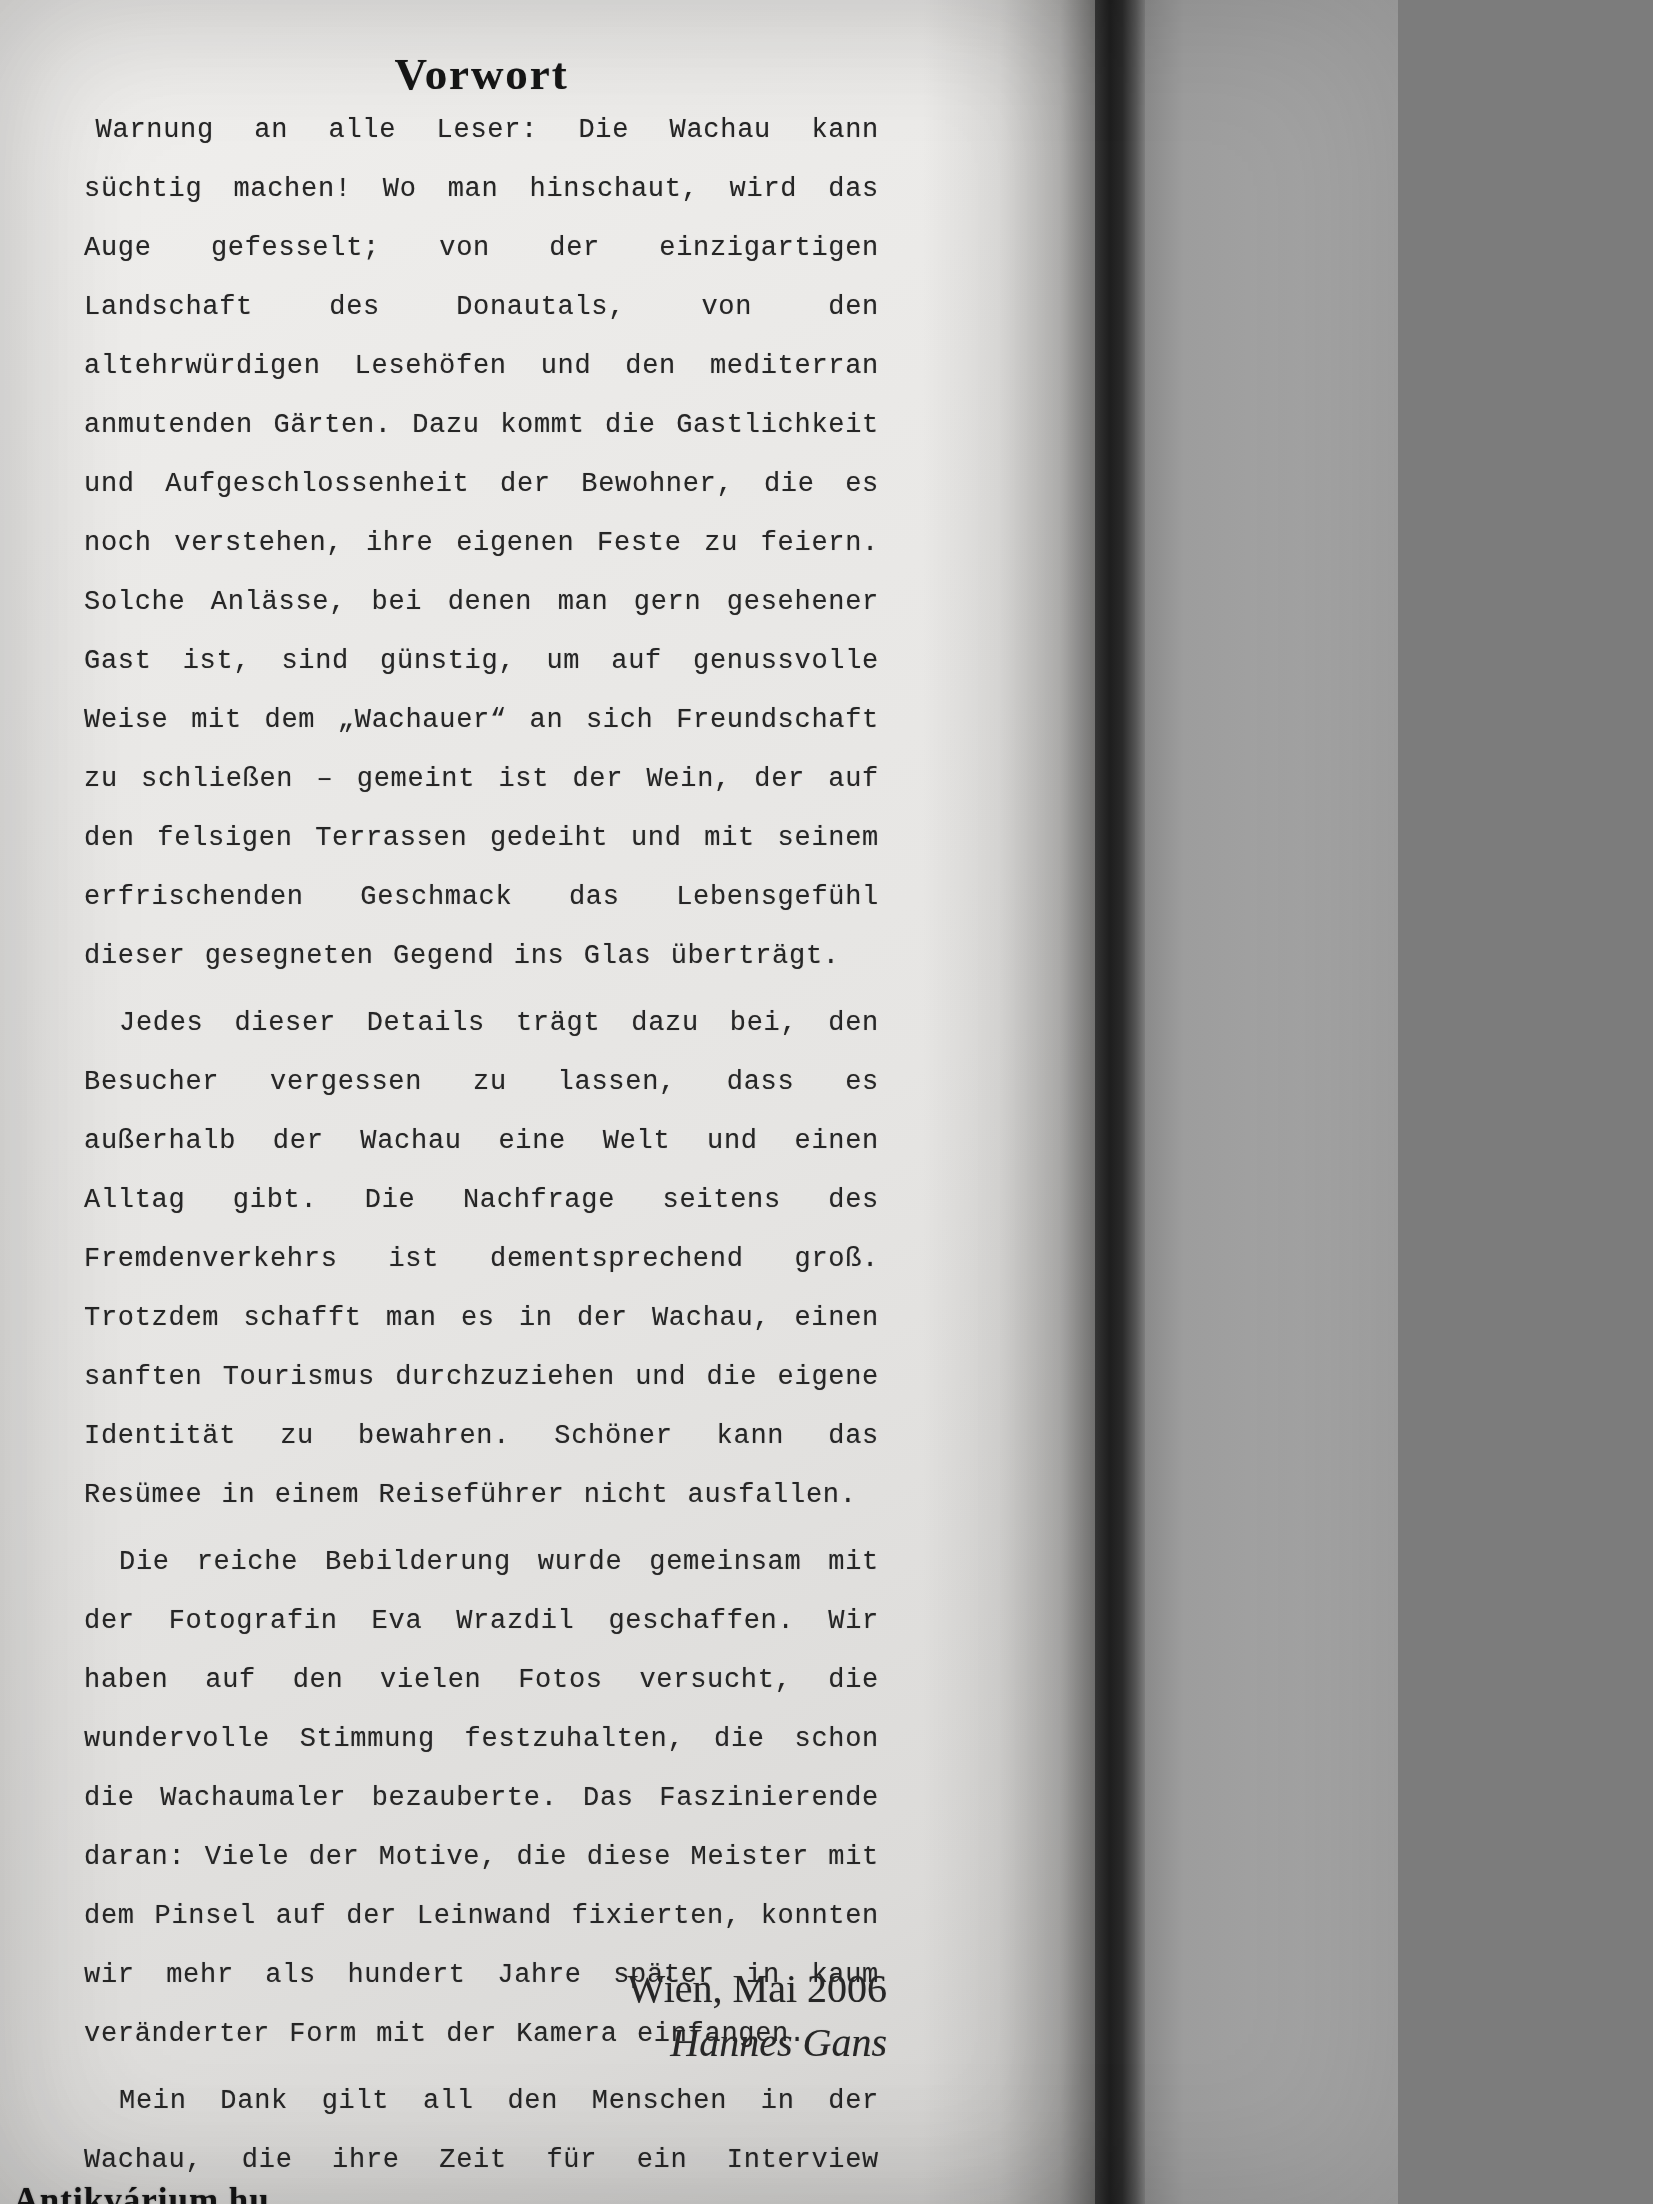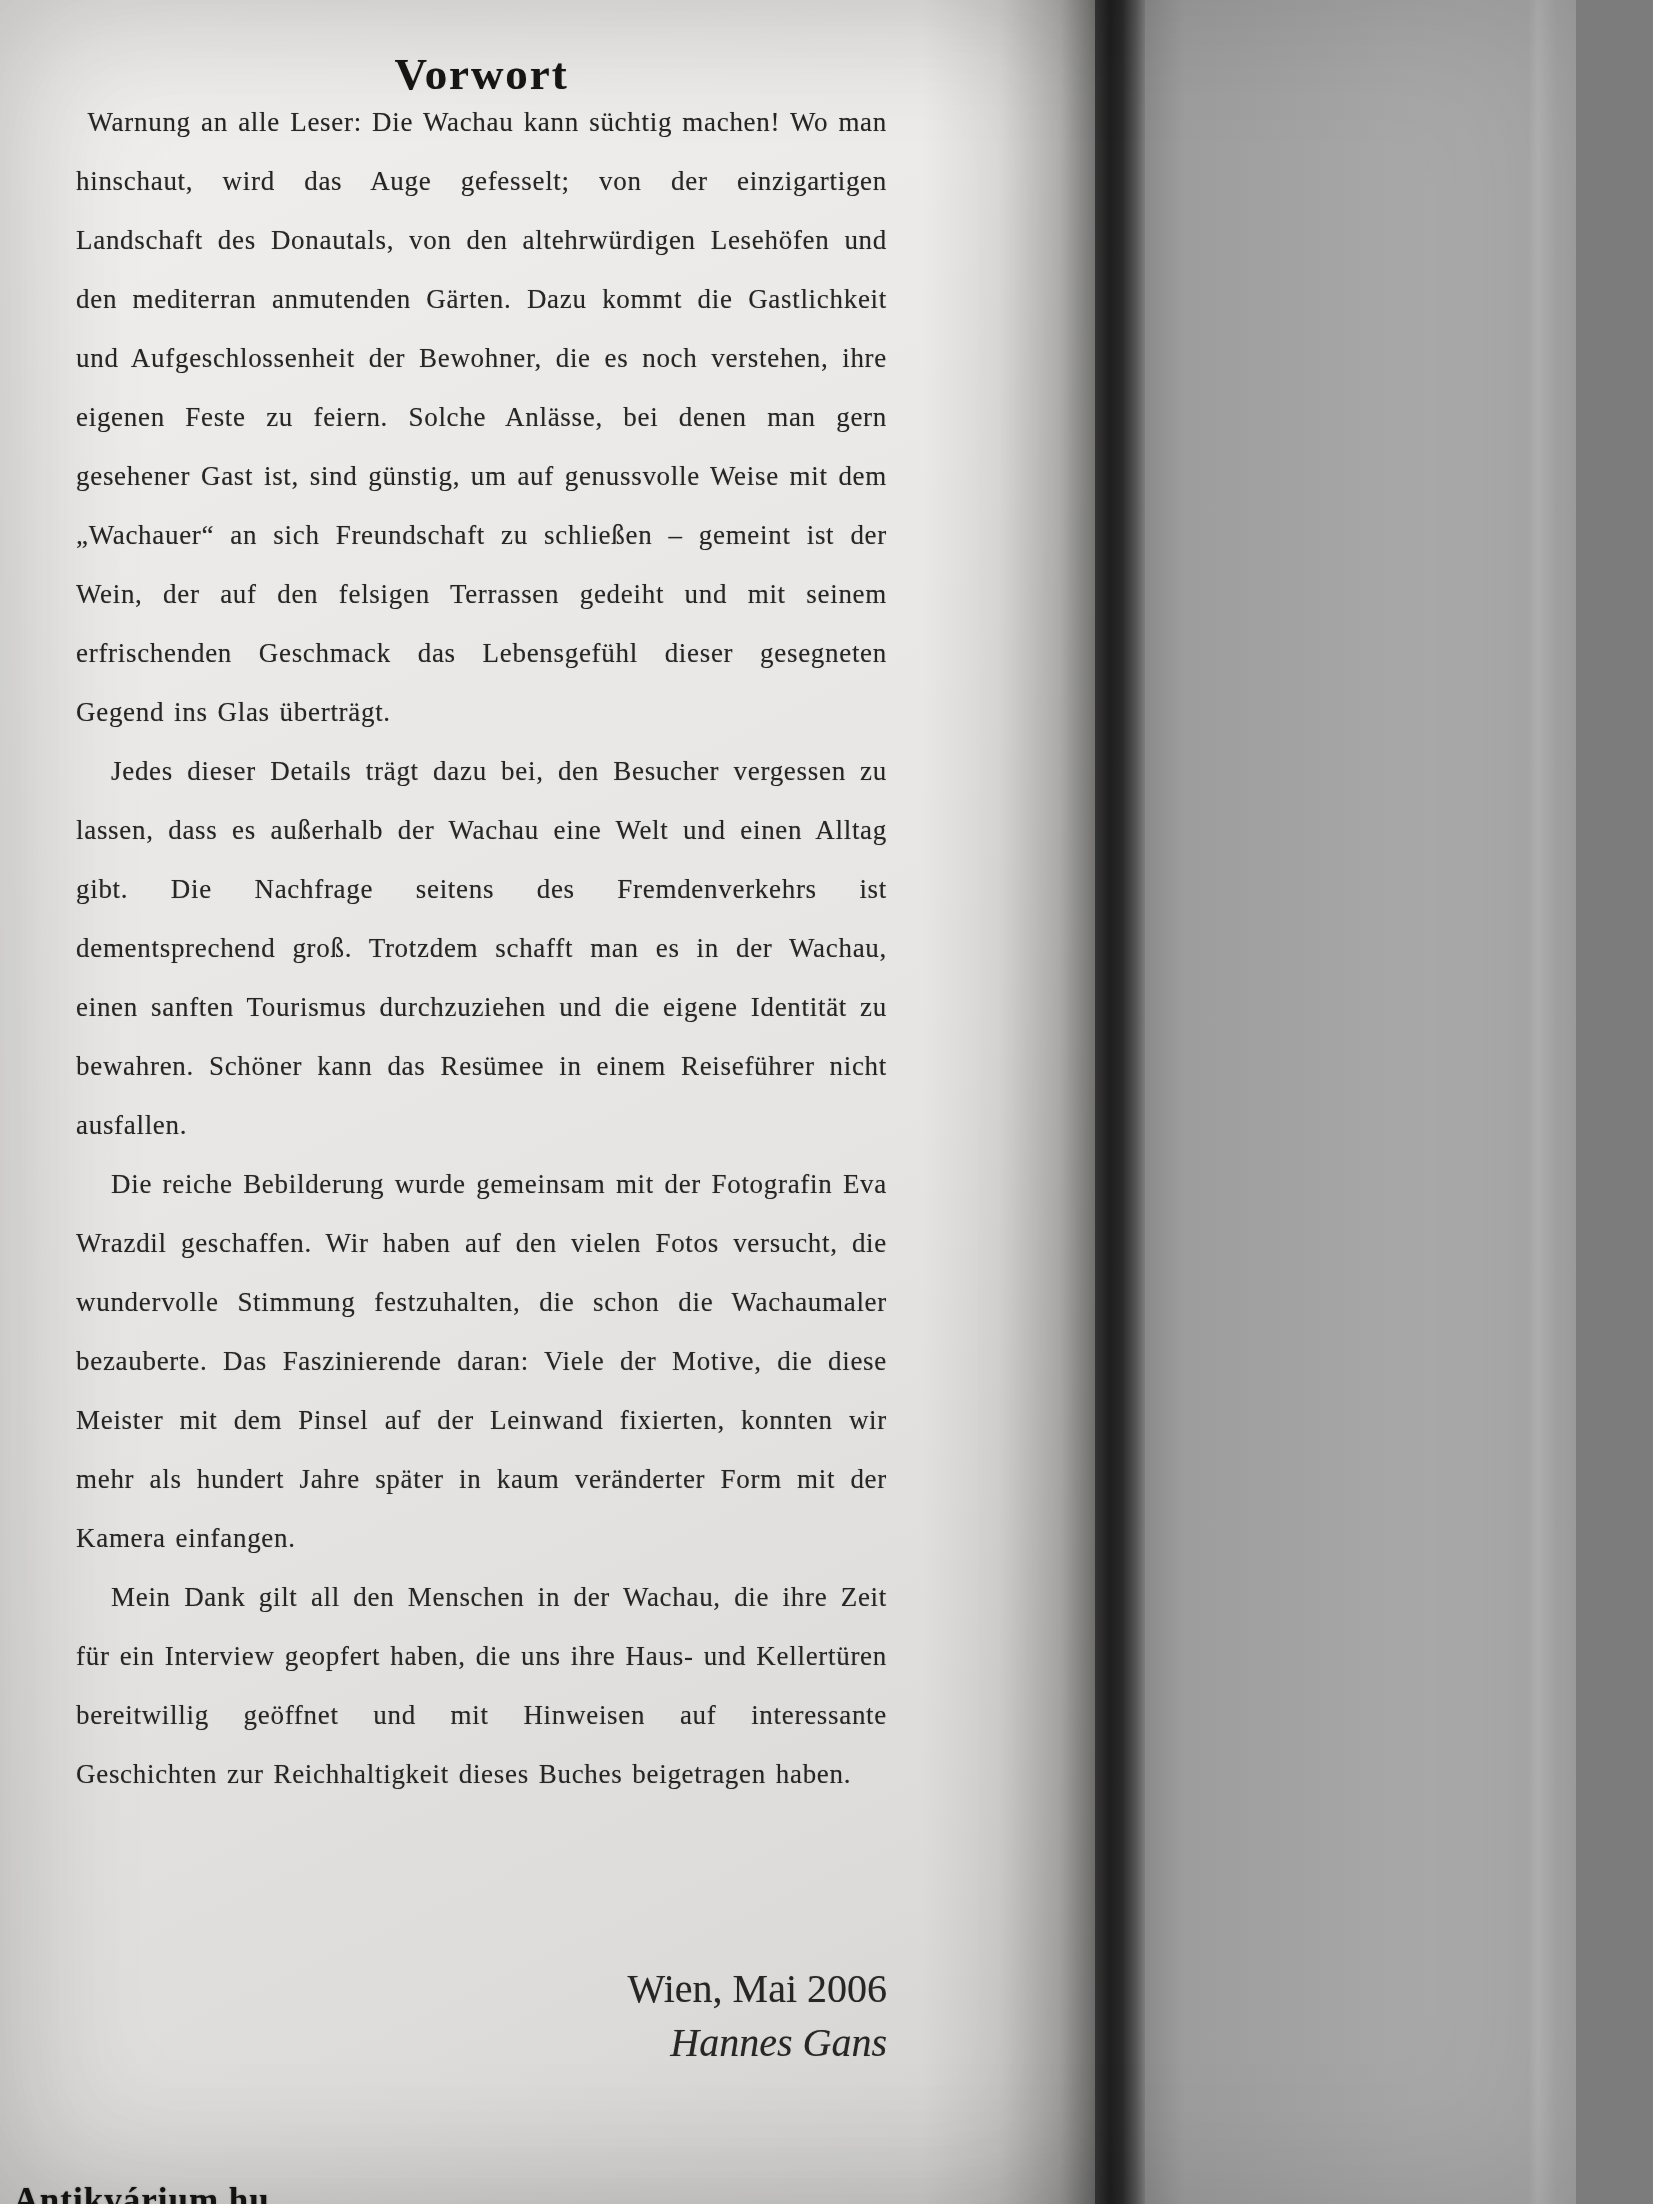--- a/index.html
+++ b/index.html
@@ -2,21 +2,21 @@
 <html><head>
 <meta charset="utf-8">
 <style>
   html, body {
     margin: 0;
     padding: 0;
     background: #7c7c7c;
   }
   .photo {
     position: relative;
-    width: 1576px;
+    width: 1398px;
     height: 2205px;
     overflow: hidden;
     background: #15803d;
     font-family: "Liberation Serif", serif;
   }
   
   .paper {
     position: absolute;
     left: 0; top: 0;
     width: 1095px;
@@ -72,22 +72,23 @@
     width: 811px;
     font-size: 27px;
     line-height: 59px;
     letter-spacing: 0.7px;
     word-spacing: 2.4px;
     color: #262626;
     text-align: justify;
     text-shadow: 0 0 1px rgba(40,40,40,0.35);
   }
   .text p {
-    margin: 0;
+    margin: 8px;
     text-indent: 35px;
+    font-family: Liberation Mono, monospace;
   }
   .text p.first {
     text-indent: 11.6px;
   }
   .signature {
     position: absolute;
     left: 76px; top: 1962px;
     width: 811px;
     text-align: right;
     font-size: 40px;

